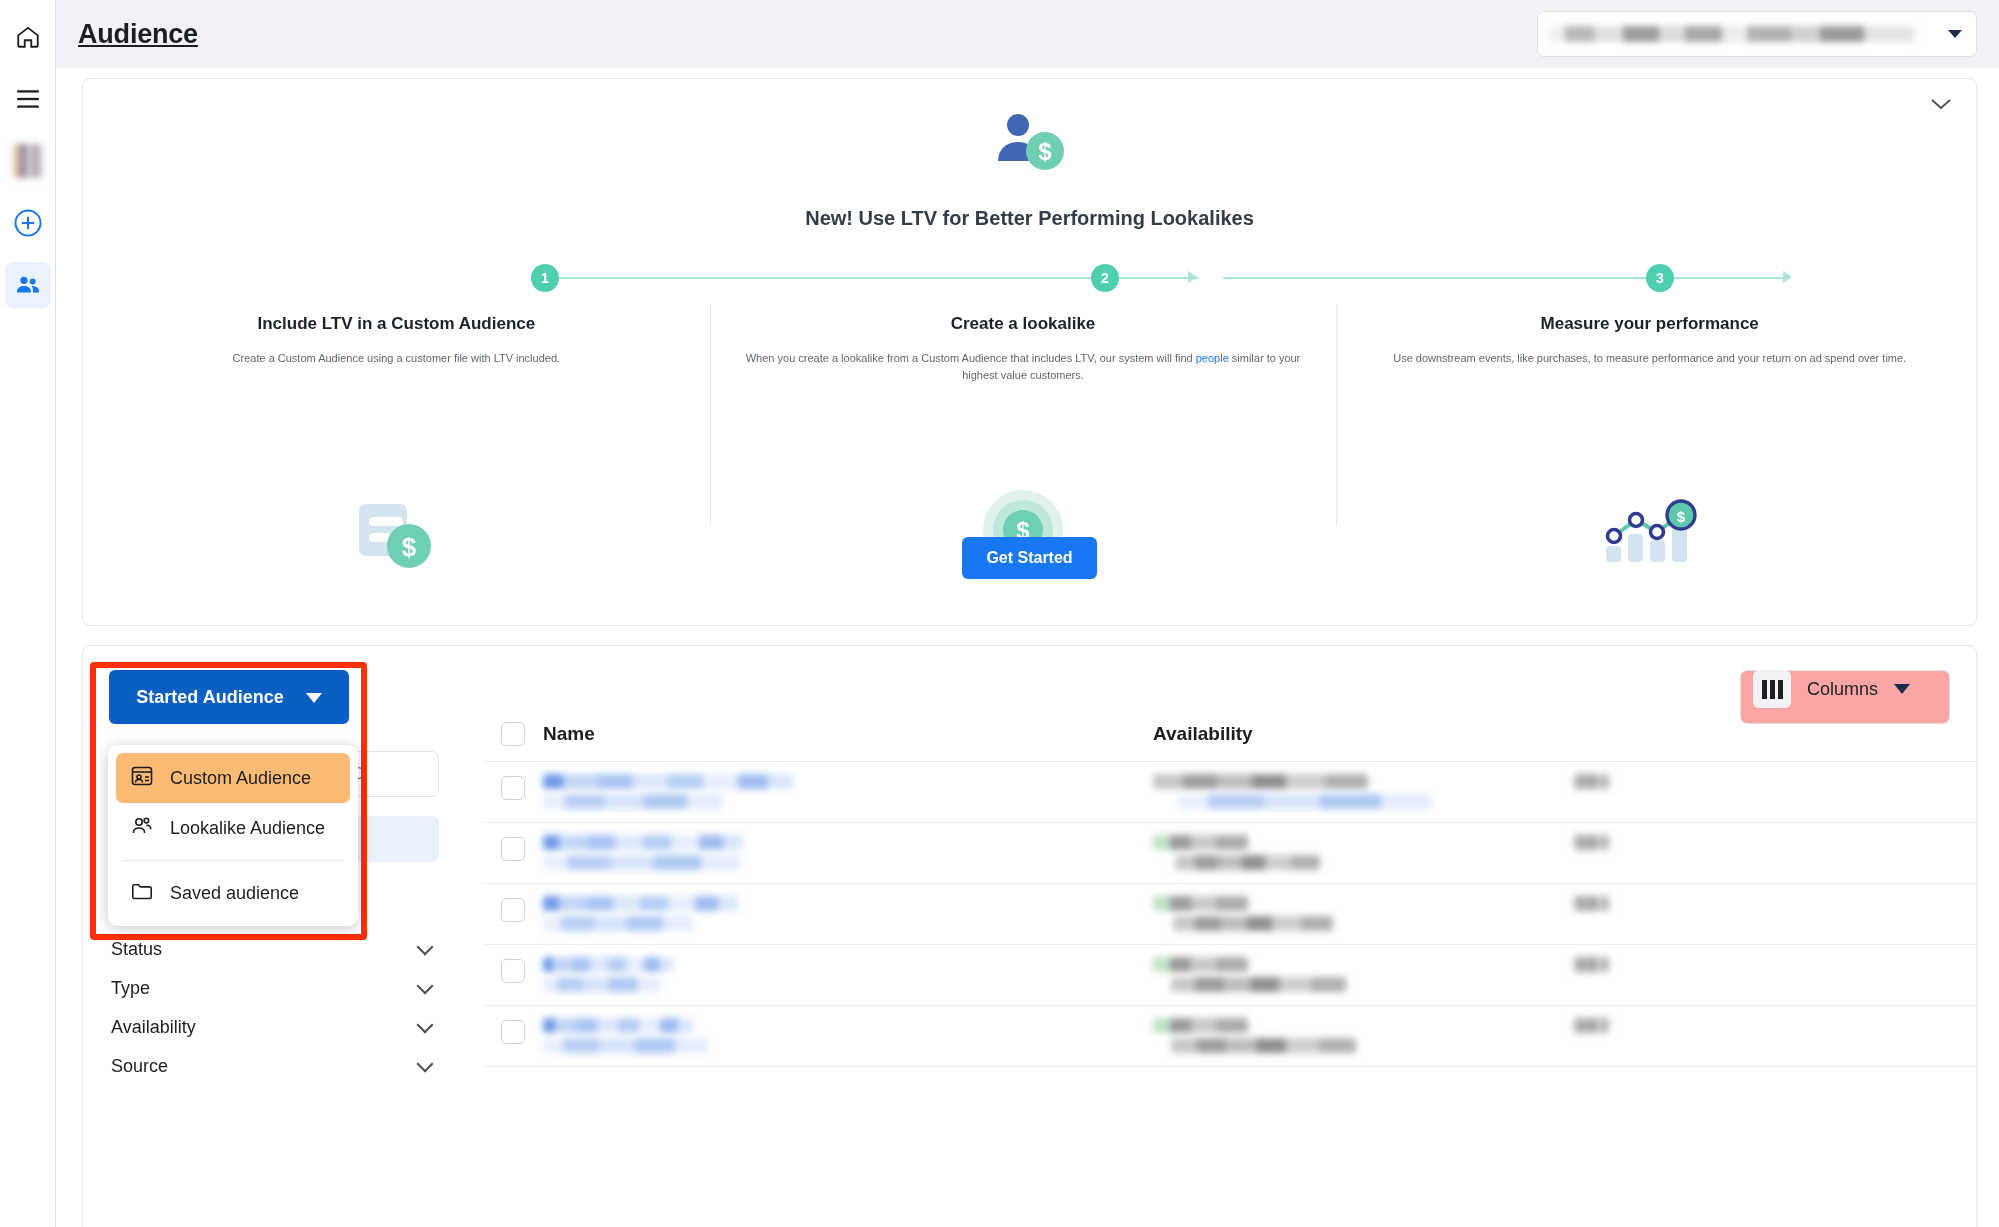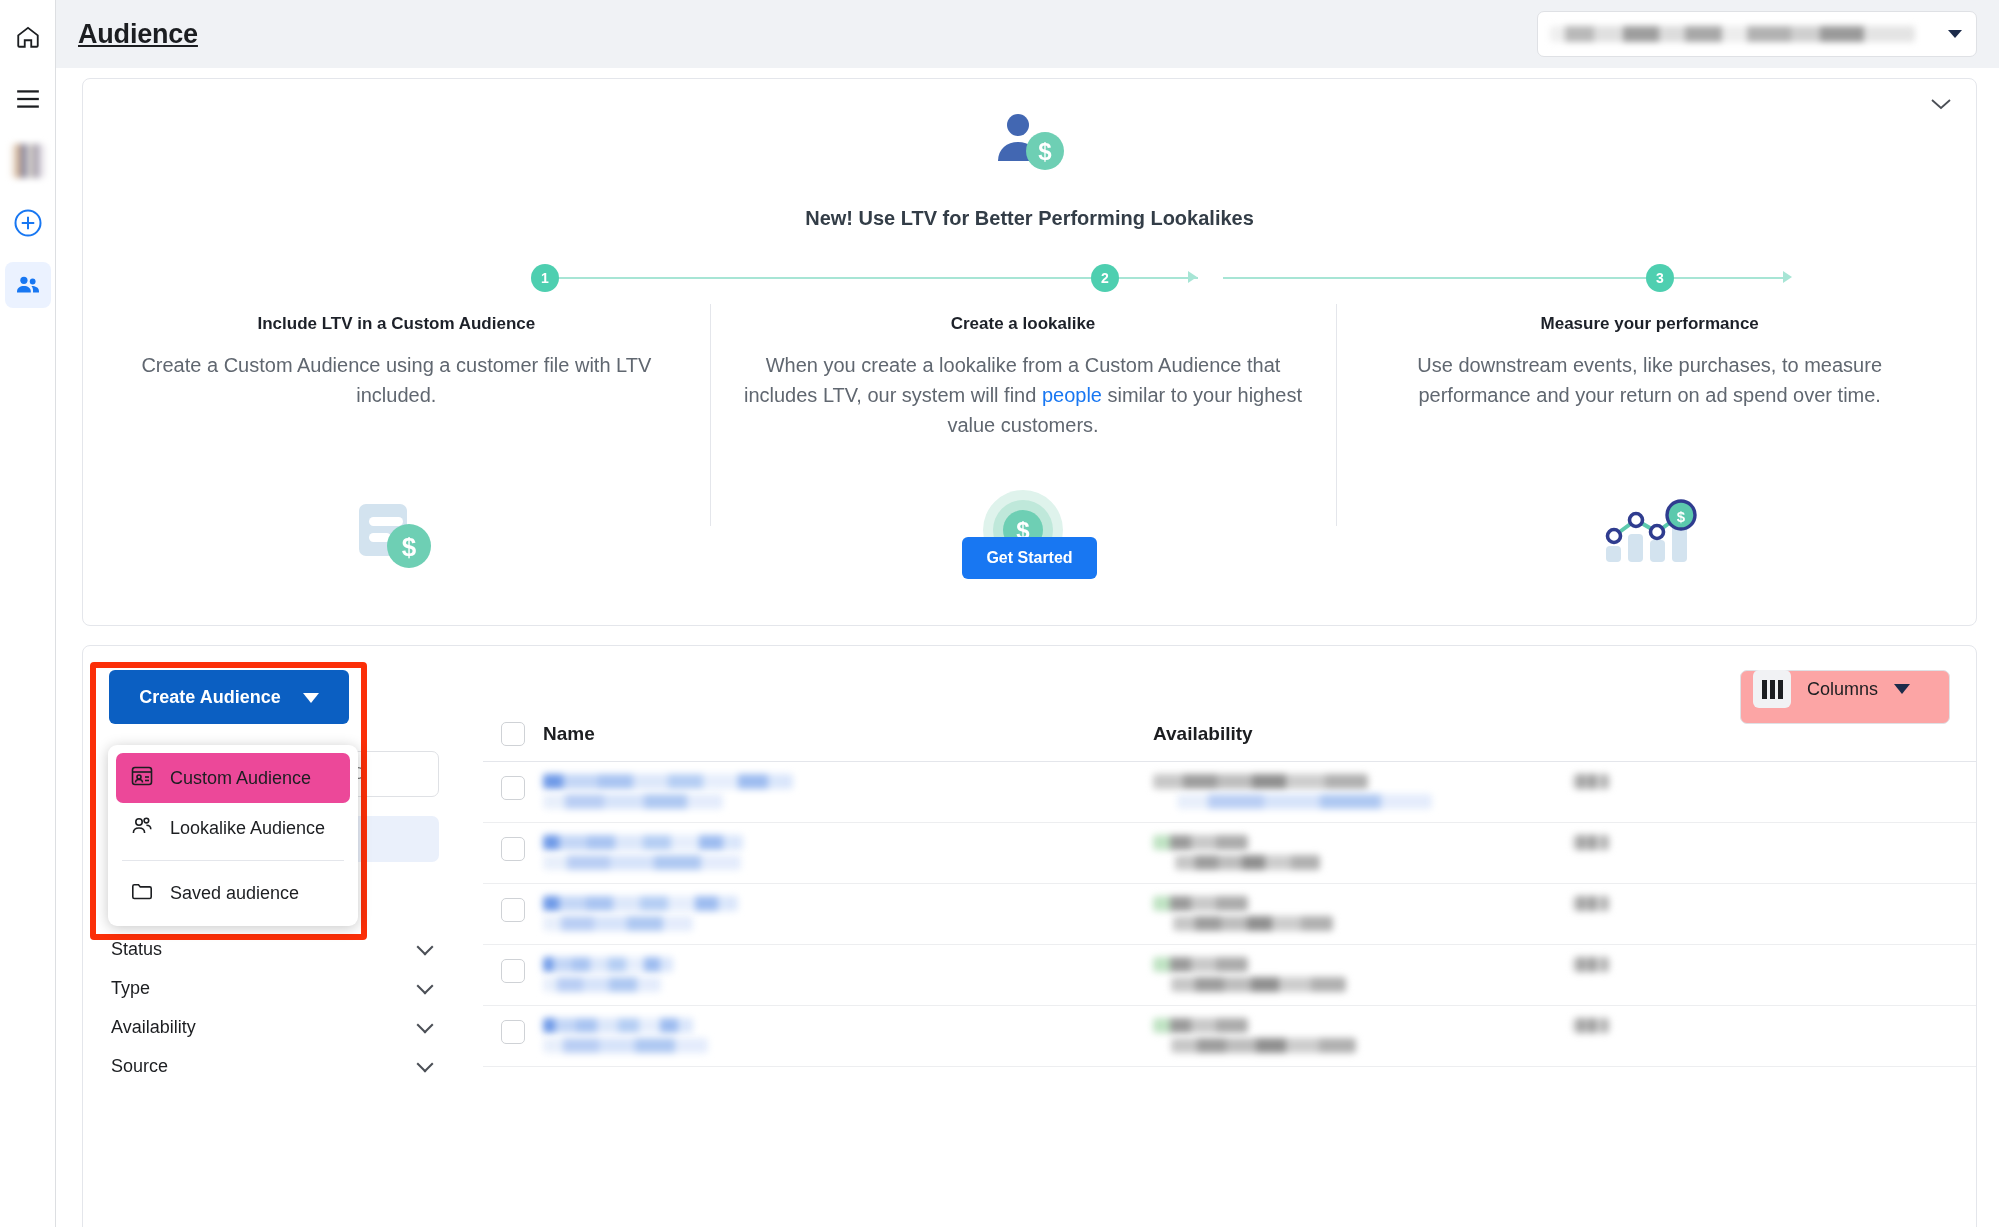--- a/index.html
+++ b/index.html
@@ -86,21 +86,21 @@
     border-left:9px solid #a7e5d5;
   }
 
   
   #columns-wrap { position:absolute; left:0; right:13px; top:235px; height:250px; display:flex; }
   .bcol { flex:1; position:relative; padding:0 34px; text-align:center; }
   .bcol + .bcol::before {
     content:""; position:absolute; left:0; top:-10px; width:1px; height:222px; background:#e4e6eb;
   }
   .bcol-title { font-size:17px; font-weight:700; color:#1d2129; margin-bottom:16px; }
-  .bcol-body { font-size:20px; line-height:1.5; color:#606770;margin-top:12px; }
+  .bcol-body { font-size:11px; line-height:1.5; color:#606770;margin-top:12px; }
   .bcol-body a { color:#1877f2; text-decoration:none; }
   .bcol-art { position:absolute; left:0; right:0; bottom:-8px; display:flex; justify-content:center; }
 
   #get-started-wrap { position:absolute; left:0; right:0; bottom:46px; display:flex; justify-content:center; }
   #get-started-button {
     background:#1877f2; color:#fff; border:none; border-radius:6px;
     font-size:16px; font-weight:700; padding:12px 24px; cursor:pointer;
     font-family:"Liberation Sans", sans-serif;
     text-align:right;
   }
@@ -202,21 +202,21 @@
   #create-menu {
     position:absolute; left:108px; top:745px; width:250px;
     background:#fff; border-radius:9px;
     box-shadow:0 2px 14px rgba(0,0,0,.22); z-index:45; padding:8px 0;
   }
   .menu-item {
     display:flex; align-items:center; gap:16px; height:50px;
     padding:0 14px; margin:0 8px; border-radius:7px; cursor:pointer;
     font-size:18px; color:#1c1e21;
   }
-  .menu-item.highlighted { background:#ec4899; }
+  .menu-item.highlighted { background:#fdba74; }
   .menu-divider { height:1px; background:#e4e6eb; margin:7px 14px; }
 </style>
 </head>
 <body>
 
 <div id="left-rail">
   <div class="rail-btn">
     <svg width="26" height="26" viewBox="0 0 24 24" fill="none" stroke="#1c1e21" stroke-width="1.7">
       <path d="M3 10.5L12 3.5l9 7V20a1 1 0 0 1-1 1h-5v-6H9v6H4a1 1 0 0 1-1-1z"></path>
     </svg>
@@ -342,21 +342,21 @@
 
   <div id="get-started-wrap">
     <button id="get-started-button">Get Started</button>
   </div>
 </div>
 
 <div id="list-card">
 
   <div id="toolbar-row">
     <button id="create-audience-button">
-      <span>Create Audience</span>
+      <span>Started Audience</span>
       <span>
         <svg width="16" height="10" viewBox="0 0 16 10">
             <polygon points="0,0 16,0 8,10" fill="#fff"></polygon>
           </svg>
       </span>
     </button>
 
     <div id="columns-button">
       <span class="cols-glyph-box">
         <span class="cols-bar"></span>

